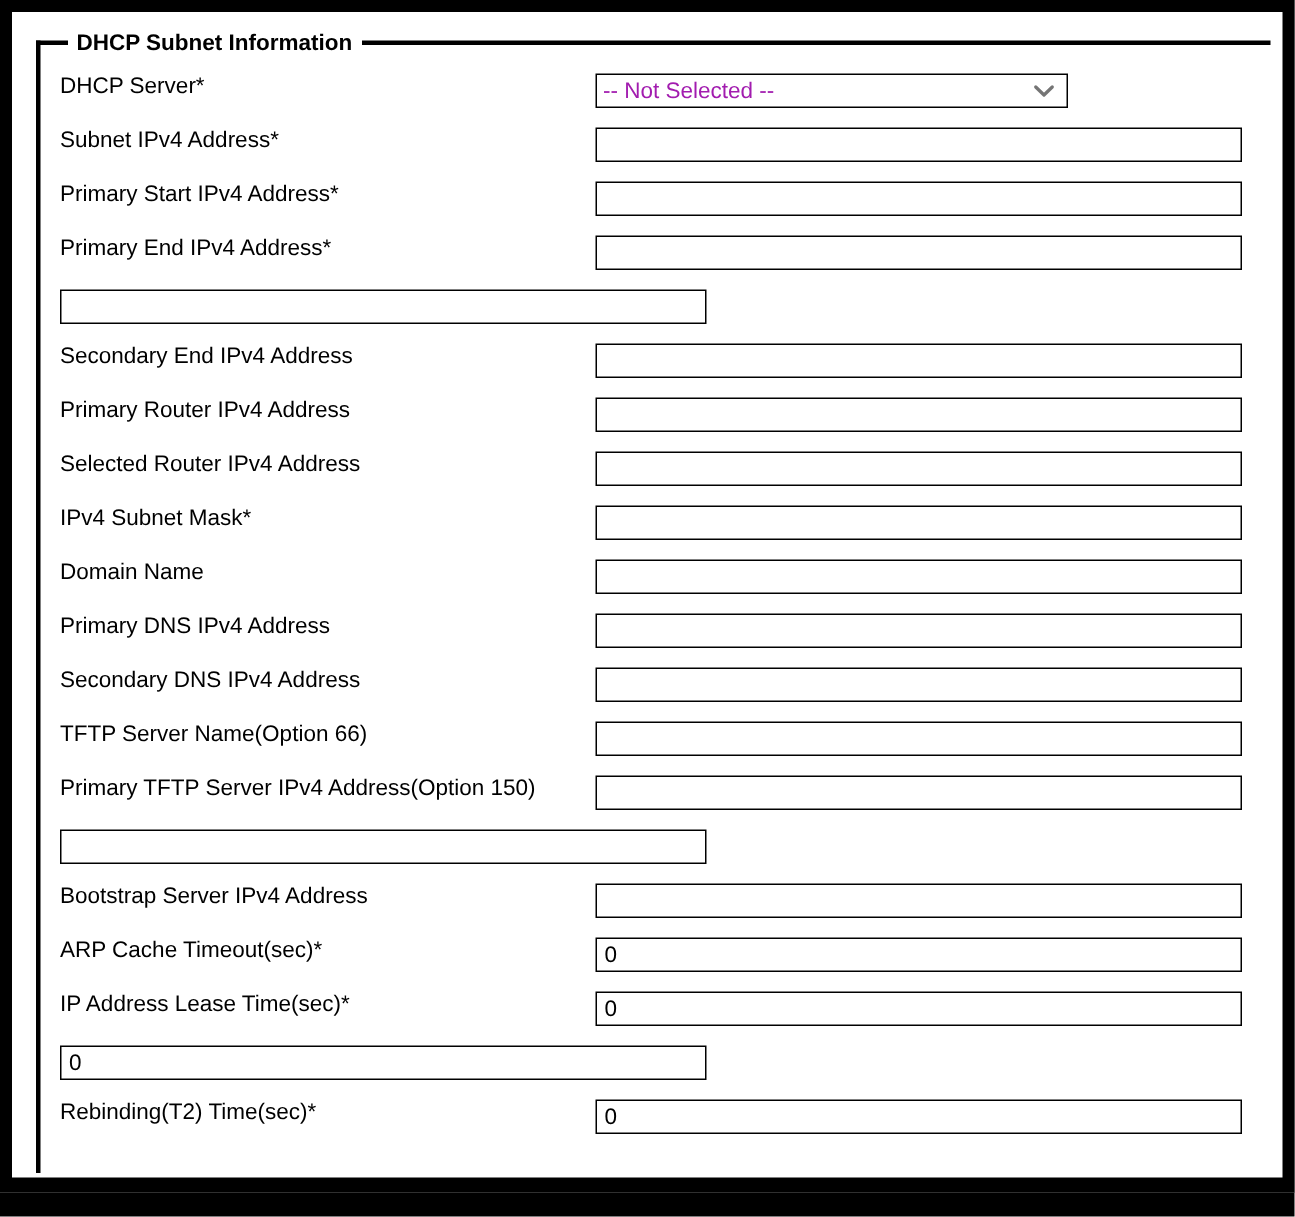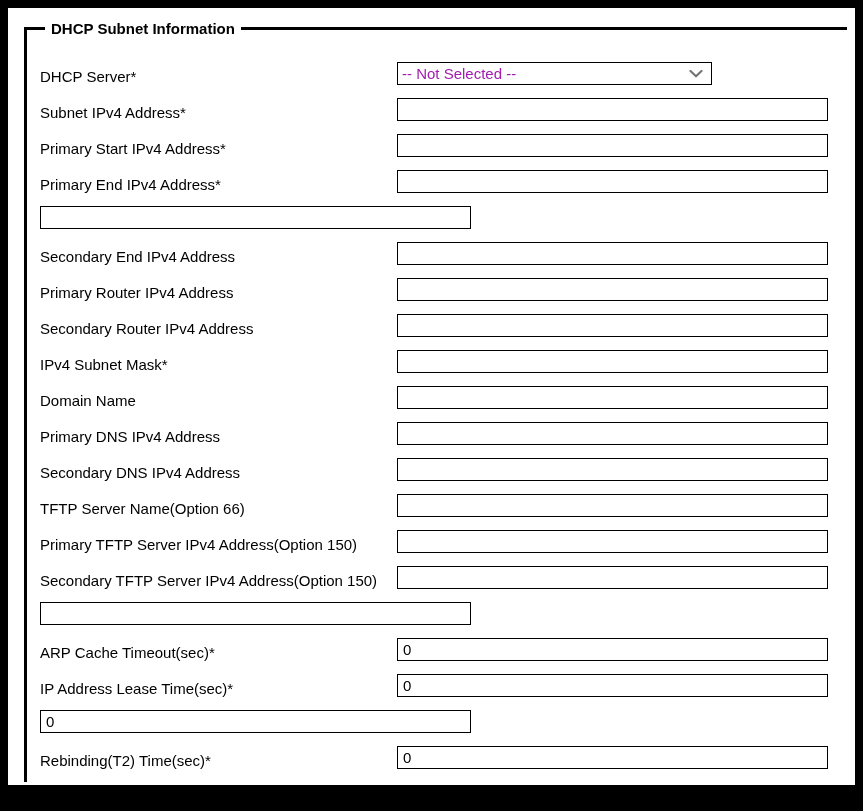--- a/index.html
+++ b/index.html
@@ -29,21 +29,21 @@
   legend.panel-title {
     font-size: 15px;
     font-weight: bold;
     color: #000000;
     margin-left: 5px;
     padding: 0 6px;
     line-height: 17px;
   }
   .row {
     display: flex;
-    align-items: flex-end;
+    align-items: flex-start;
     height: 36px;
   }
   .label {
     width: 357px;
     flex: 0 0 357px;
     font-size: 15px;
     color: #000000;
     white-space: nowrap;
   }
   .text-wrap, .select-wrap {
@@ -147,21 +147,21 @@
 
   <div class="row">
     <span class="label">Primary Router IPv4 Address</span>
 
     <span class="text-wrap">
       <input type="text" class="text-input" style="">
     </span>
   </div>
 
   <div class="row">
-    <span class="label">Secondary Router IPv4 Address</span>
+    <span class="label">Selected Router IPv4 Address</span>
 
     <span class="text-wrap">
       <input type="text" class="text-input" style="">
     </span>
   </div>
 
   <div class="row">
     <span class="label">IPv4 Subnet Mask*</span>
 
     <span class="text-wrap">
@@ -203,28 +203,28 @@
 
   <div class="row">
     <span class="label">Primary TFTP Server IPv4 Address(Option 150)</span>
 
     <span class="text-wrap">
       <input type="text" class="text-input" style="">
     </span>
   </div>
 
   <div class="row">
-    <span class="label">Secondary TFTP Server IPv4 Address(Option 150)</span>
-
-    <span class="text-wrap">
-      <input type="text" class="text-input" style="">
-    </span>
-  </div>
-
-  <div class="row">
+
+    <span class="text-wrap">
+      <input type="text" class="text-input" style="">
+    </span>
+  </div>
+
+  <div class="row">
+    <span class="label">Bootstrap Server IPv4 Address</span>
 
     <span class="text-wrap">
       <input type="text" class="text-input" style="">
     </span>
   </div>
 
   <div class="row">
     <span class="label">ARP Cache Timeout(sec)*</span>
 
     <span class="text-wrap">

